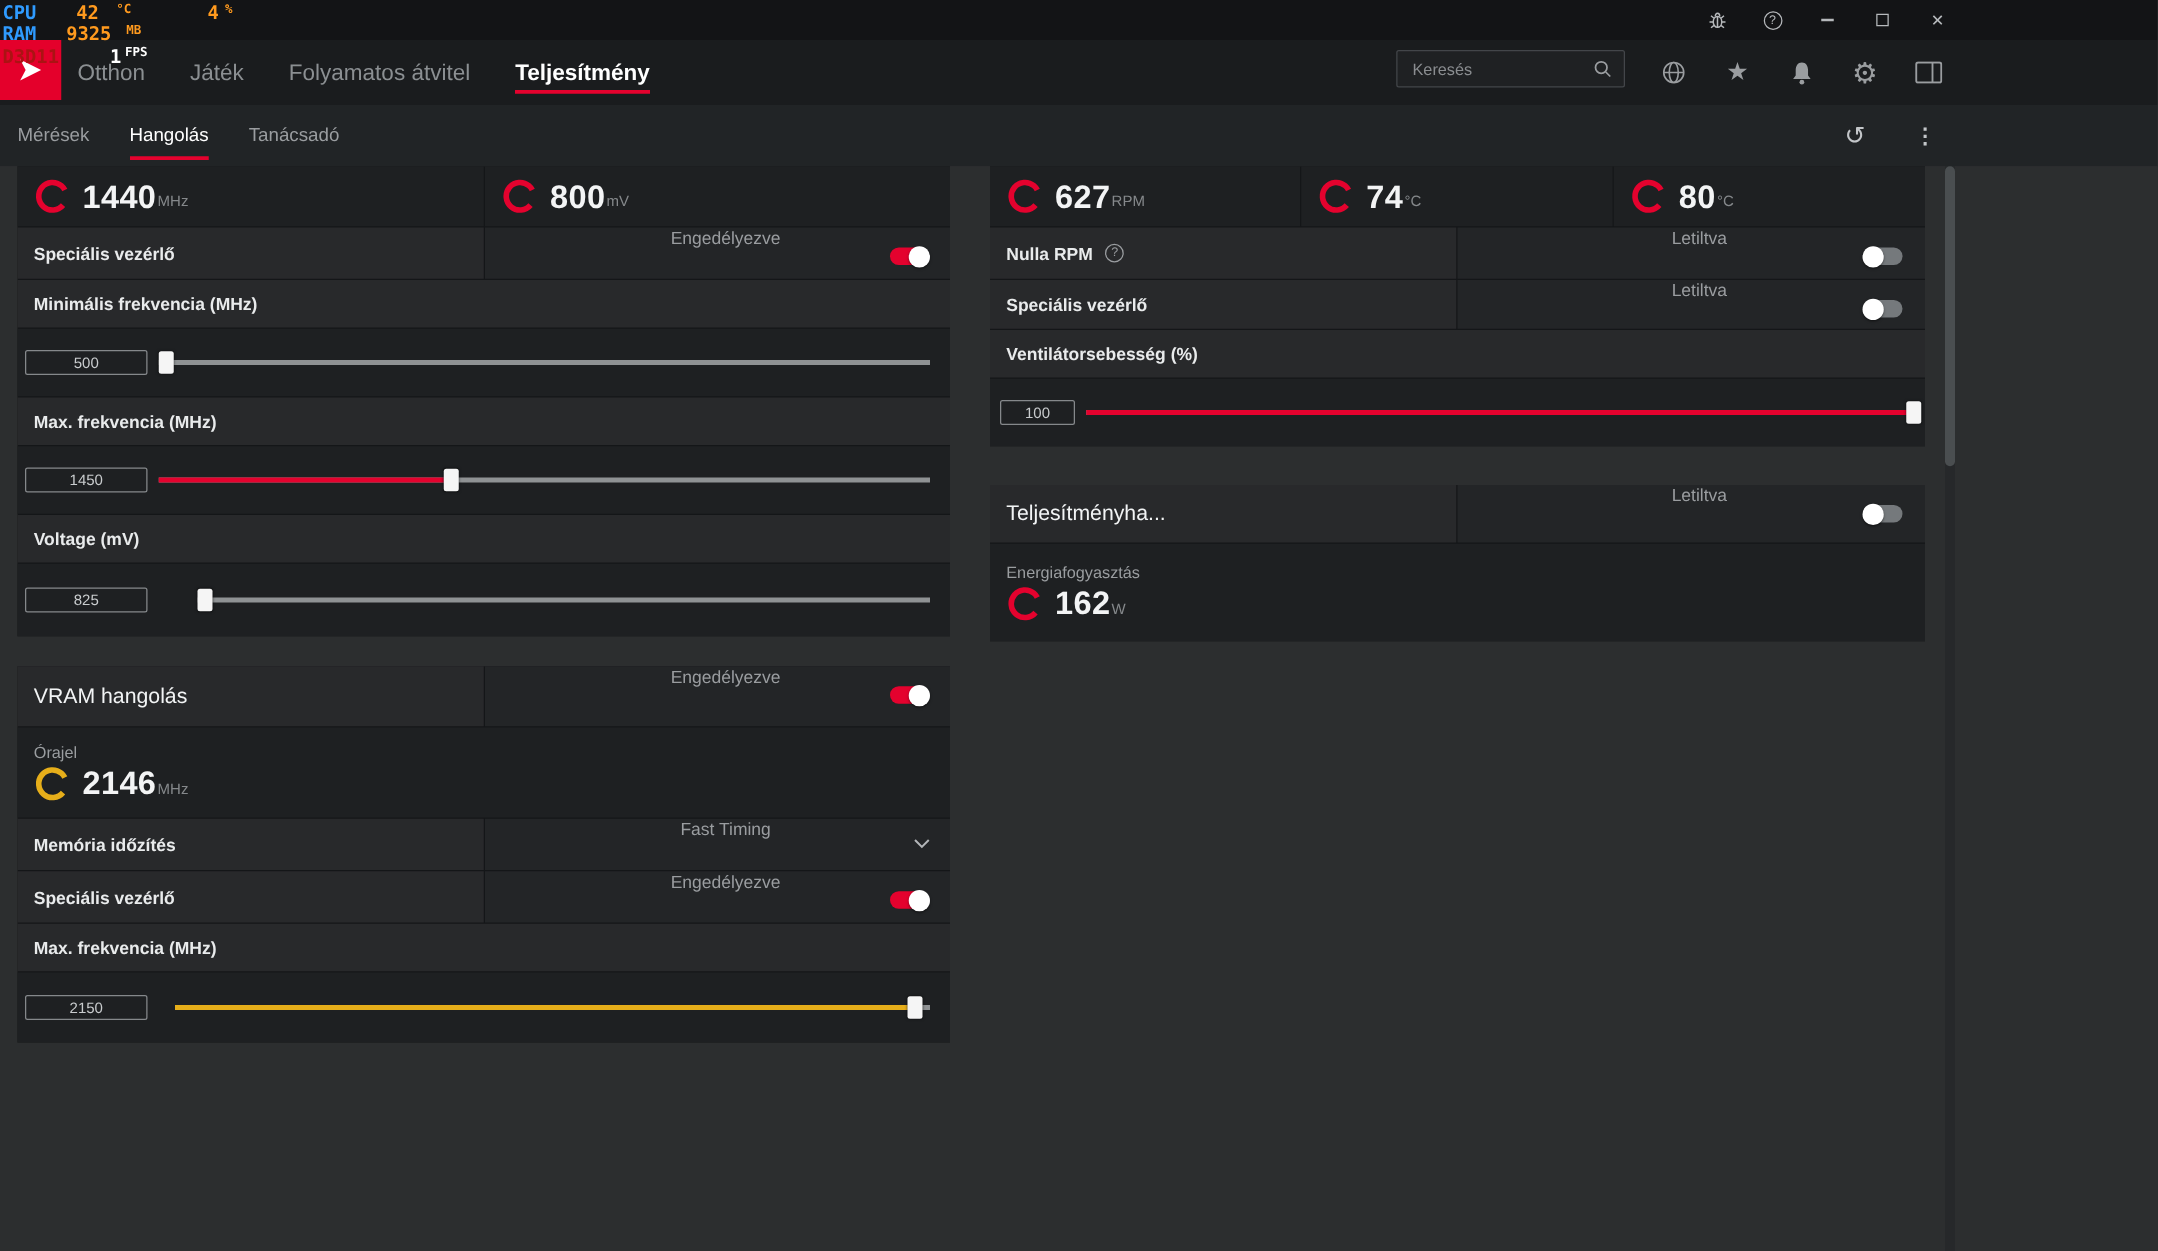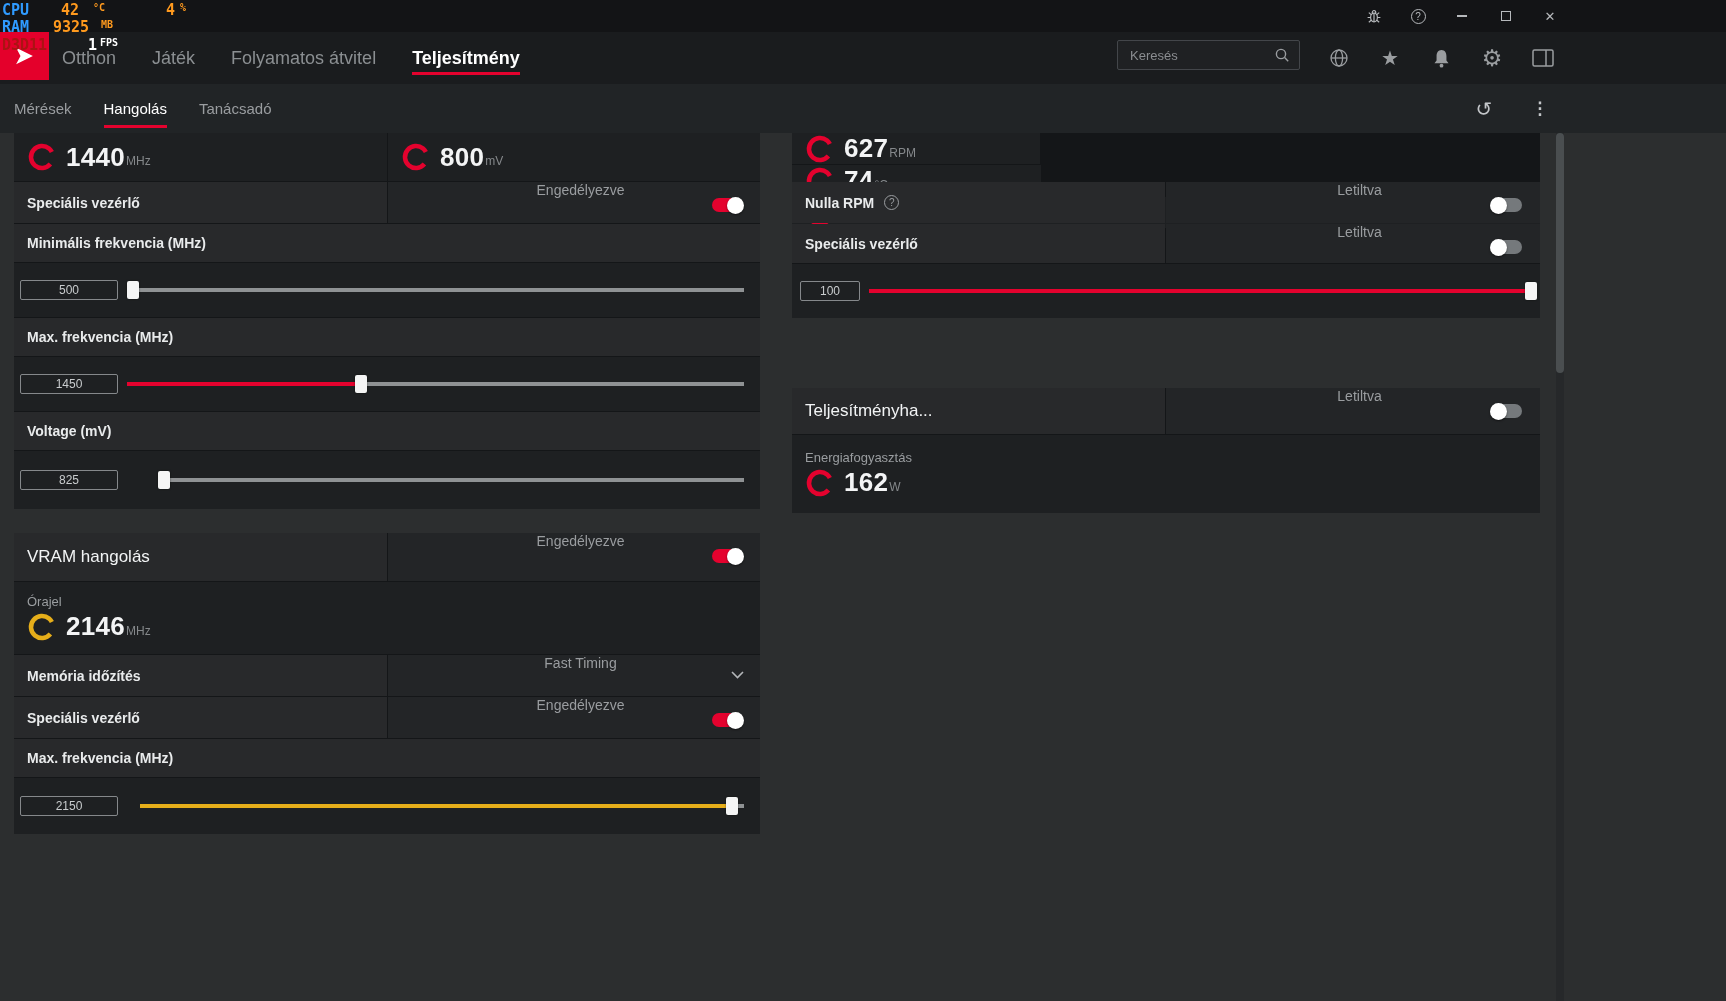--- a/index.html
+++ b/index.html
@@ -359,21 +359,21 @@
             <div class="track">
               <div class="fill yellow" style="width:98%;"></div>
               <div class="handle" style="left:calc(98% - 6px);"></div>
             </div>
           </div>
         </div>
       </div>
     </div>
 
     <div class="card" id="fan-card" style="left:792px;top:0;width:748px;">
-      <div class="row" style="height:48px;flex-direction:column;">
+      <div class="row" style="height:48px;">
         <div class="cell bg-dark" style="width:248px;">
           <div class="gauge-wrap">
             <svg width="30" height="30" viewBox="0 0 30 30">
                 <circle class="arc red" cx="15" cy="15" r="11"></circle>
               </svg>
             <span class="gauge-val">627</span>
             <span class="gauge-unit">RPM</span>
           </div>
         </div>
         <div class="cell bg-dark" style="width:249px;">
@@ -412,20 +412,25 @@
       <div class="row" style="height:39px;">
         <div class="cell bg-label" style="width:373px;">
             <span class="row-label">Speciális vezérlő</span>
           </div>
         <div class="cell bg-right" style="flex:1;">
           <span class="state">Letiltva</span>
           <div class="toggle">
               <div class="knob"></div>
             </div>
         </div>
+      </div>
+      <div class="row" style="height:38px;">
+        <div class="cell bg-label" style="flex:1;">
+            <span class="row-label">Ventilátorsebesség (%)</span>
+          </div>
       </div>
       <div class="row" style="height:54px;">
         <div class="cell bg-dark slider-row" style="flex:1;padding-left:8px;padding-right:4px;">
           <input class="valbox small" value="100" style="">
           <div class="slider">
             <div class="track">
               <div class="fill red" style="width:100%;"></div>
               <div class="handle" style="left:calc(100% - 11px);"></div>
             </div>
           </div>

